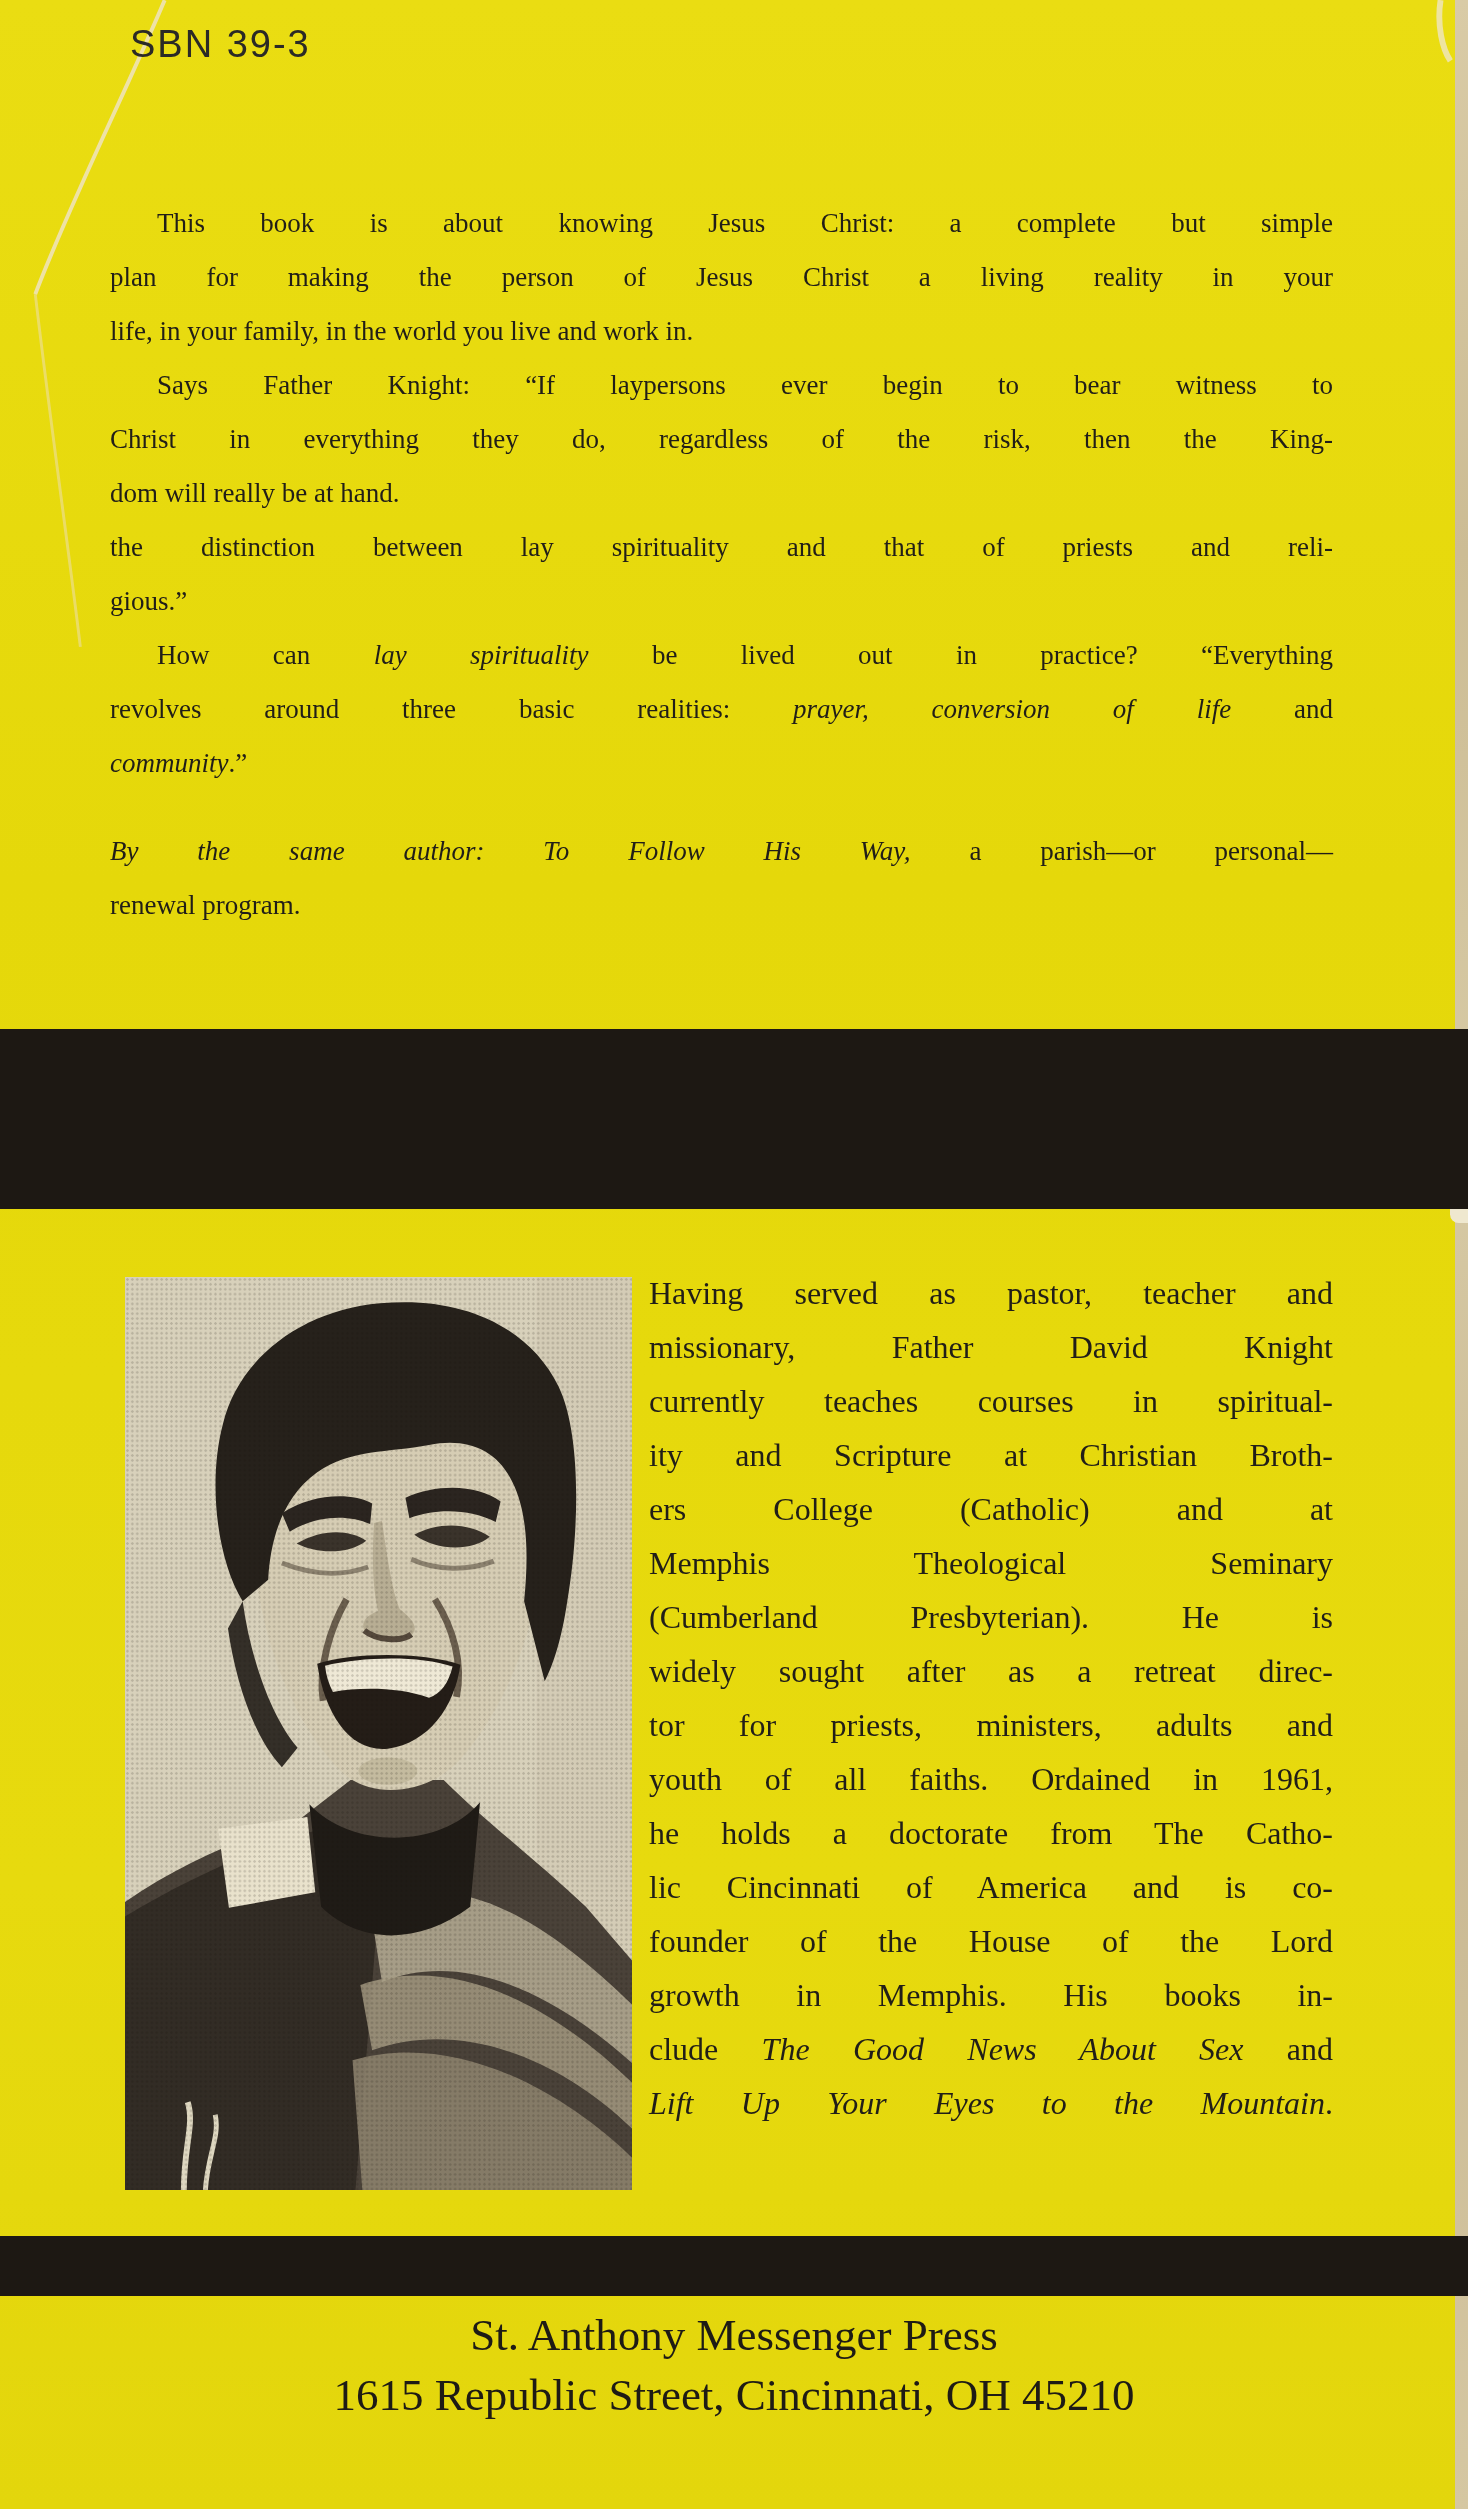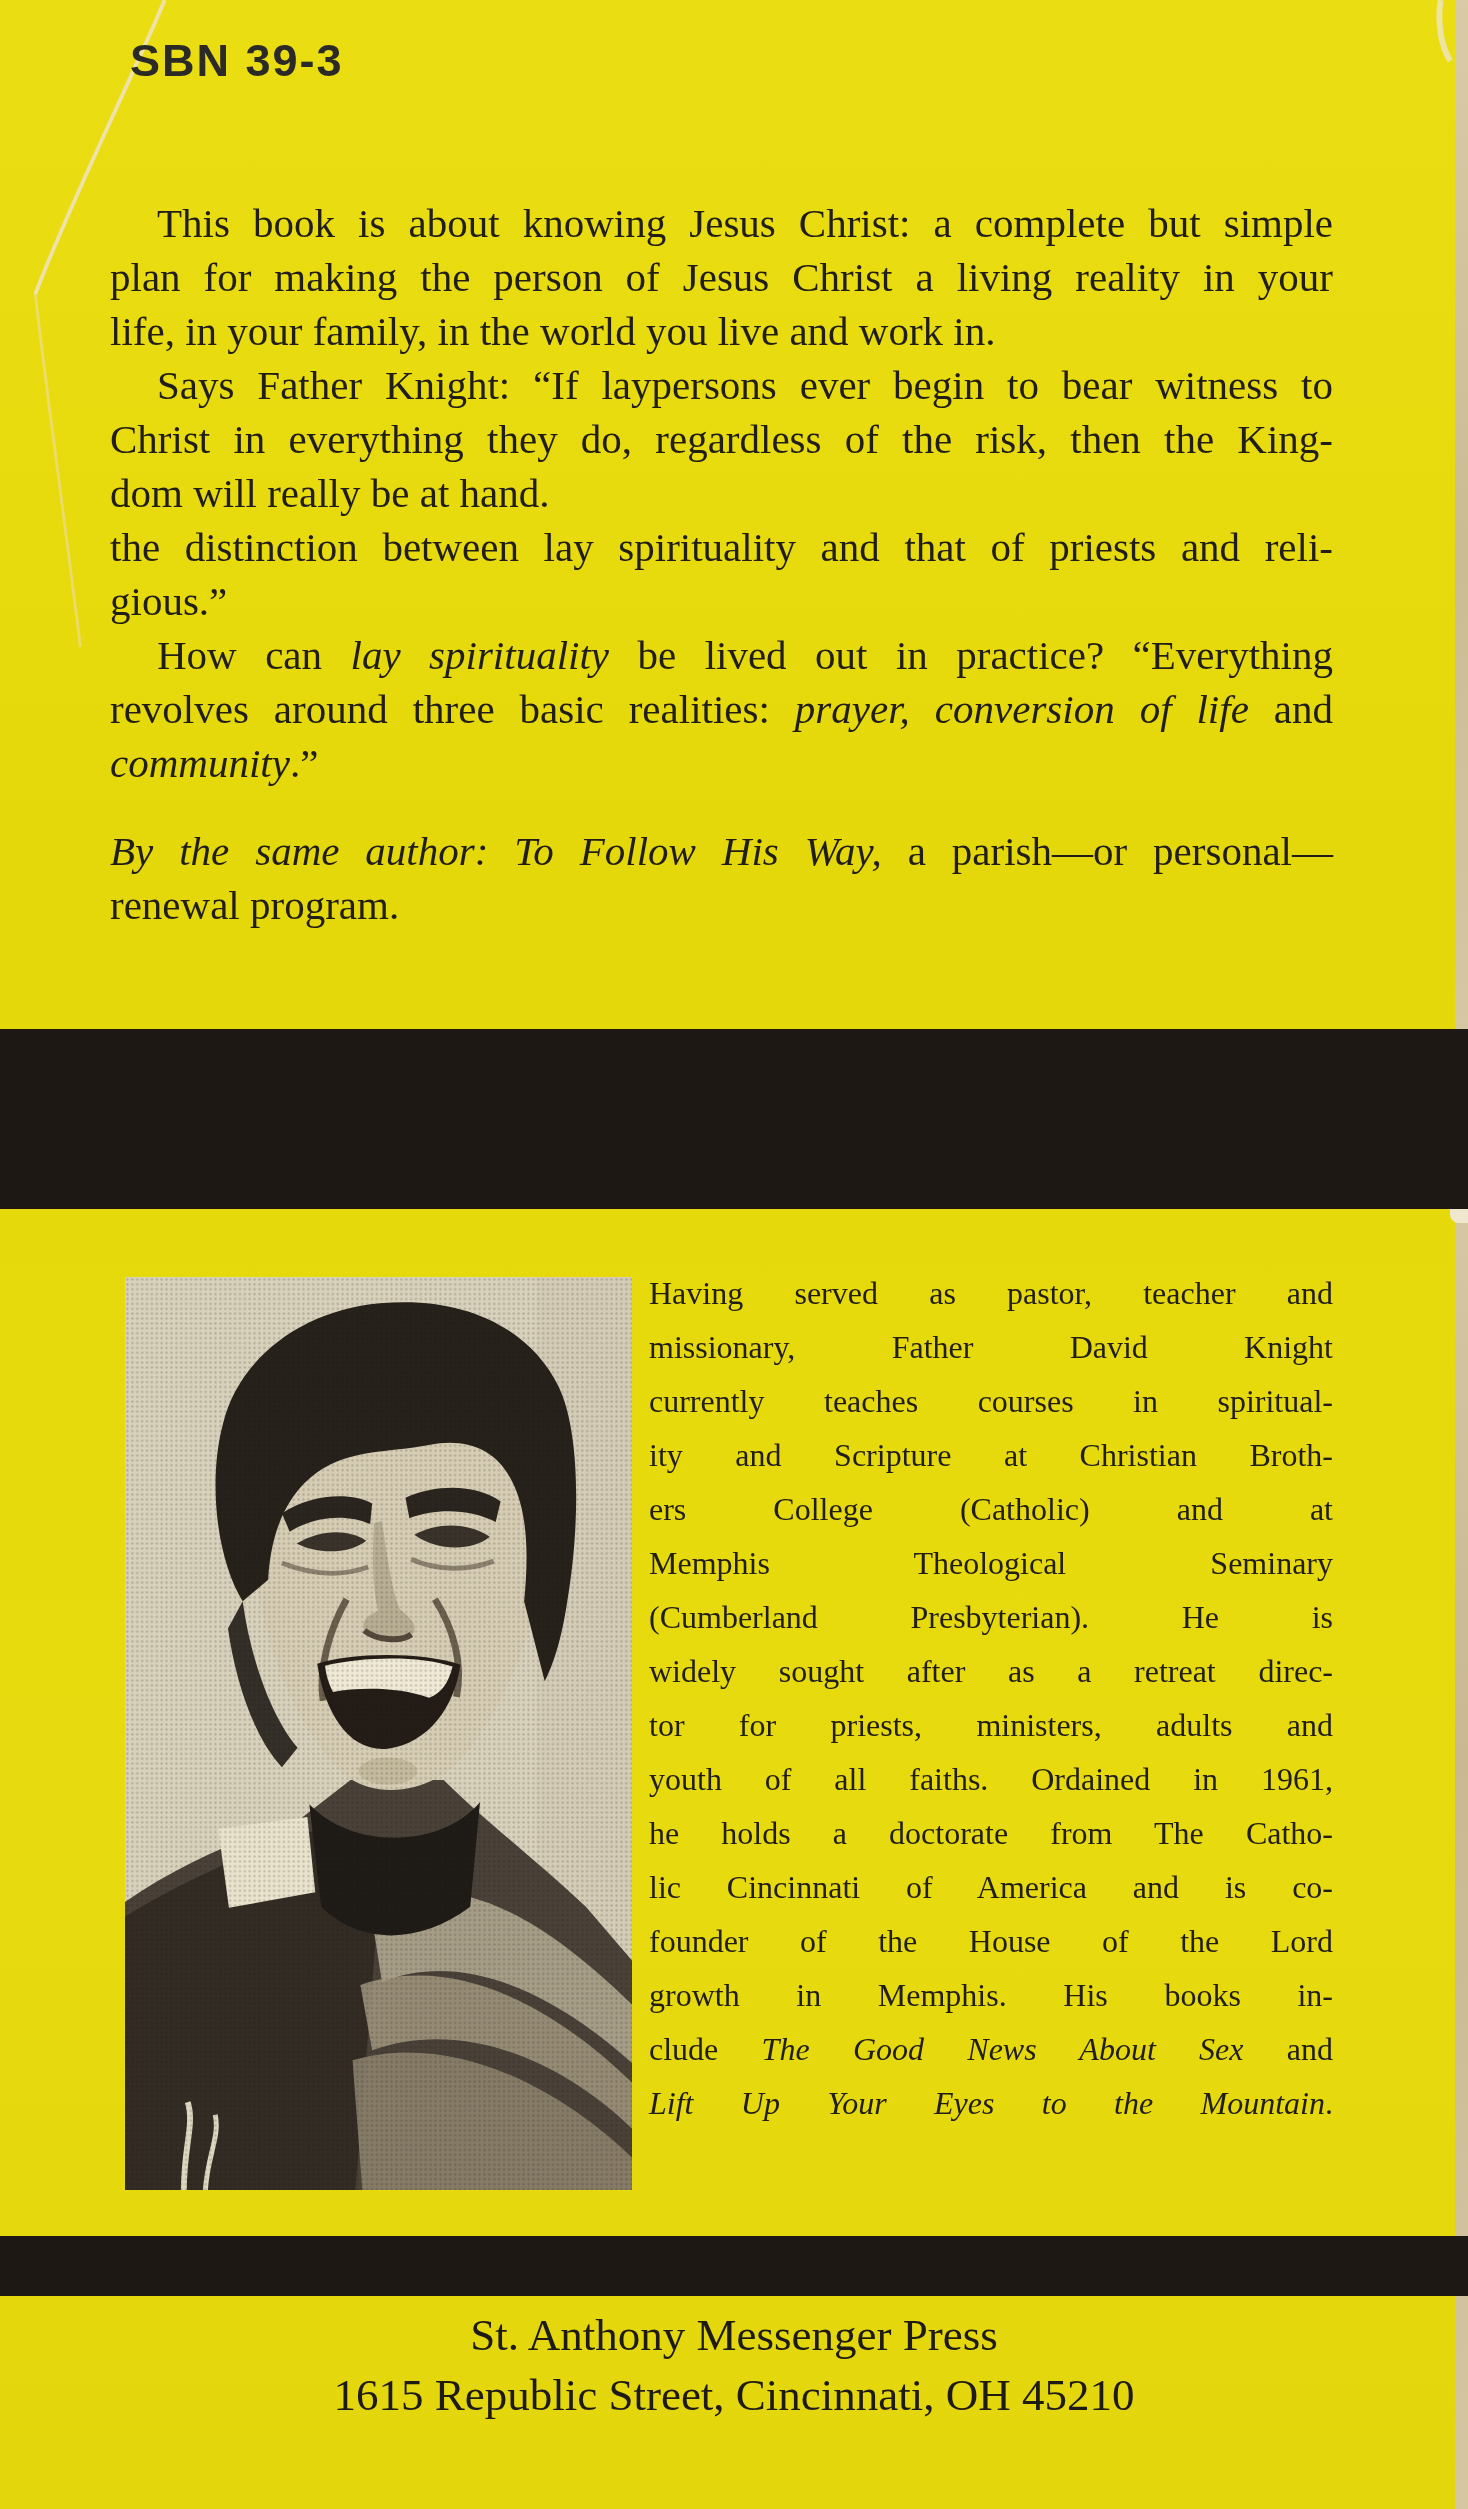--- a/index.html
+++ b/index.html
@@ -17,28 +17,28 @@
     position:absolute;right:0;top:0;width:12.7px;height:2509px;
     background:linear-gradient(180deg,#d9cba6 0%,#ccbc94 22%,#d7caa5 45%,#c9b892 70%,#d5c7a2 100%);
   }
   .edge-wear-patch{
     position:absolute;right:0;top:1117px;width:17.6px;height:106px;
     background:#efe8cf;border-radius:8.8px 0 0 8.8px;
   }
   .crease-svg{position:absolute;left:0;top:0;pointer-events:none;}
 
   .sbn{
-    position:absolute;left:130px;top:35px;
+    position:absolute;left:130px;top:23px;
     font-family:"Liberation Sans", sans-serif;
-    font-weight:bold;font-size:45px;letter-spacing:2px;color:#2b2a26;
+    font-weight:normal;font-size:38px;letter-spacing:2px;color:#2b2a26;
   }
 
   .blurb{
     position:absolute;left:110px;top:196px;width:1223px;
-    font-size:41px;line-height:54px;
+    font-size:27px;line-height:54px;
   }
   .bio{
     position:absolute;left:649px;top:1266px;width:684px;
     font-size:32px;line-height:54px;
   }
   .line{text-align:justify;text-align-last:justify;}
   .line.last{text-align-last:left;}
   .line.indent{text-indent:47px;}
   .para.gap{margin-top:34px;}
 

